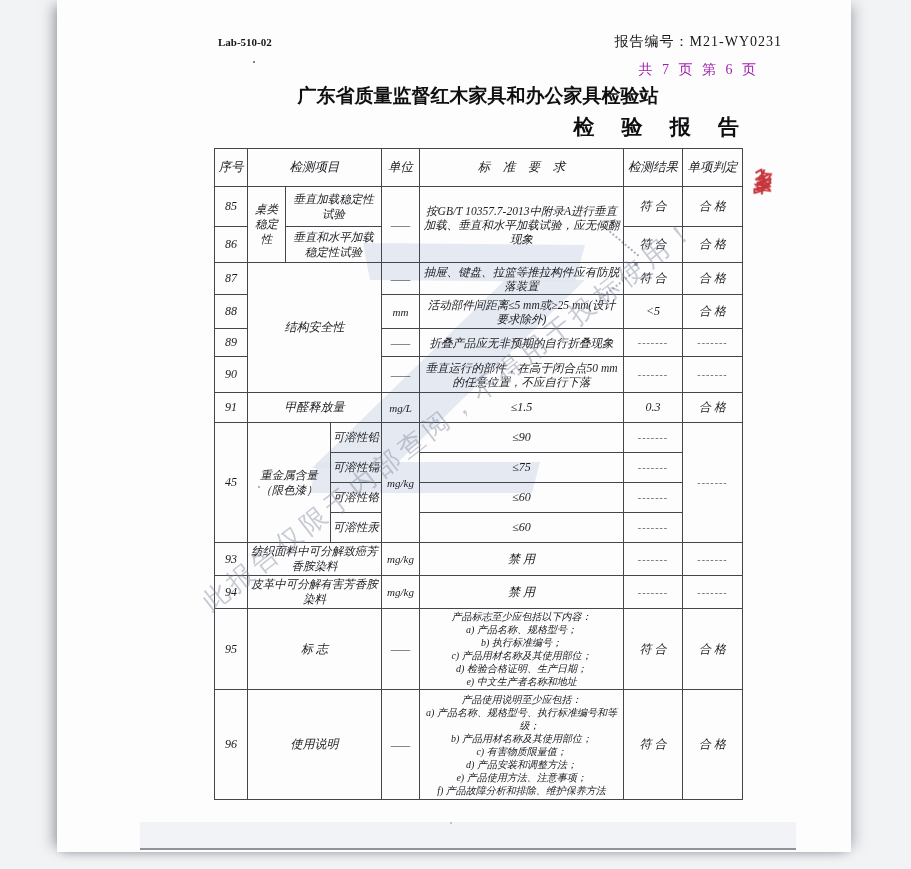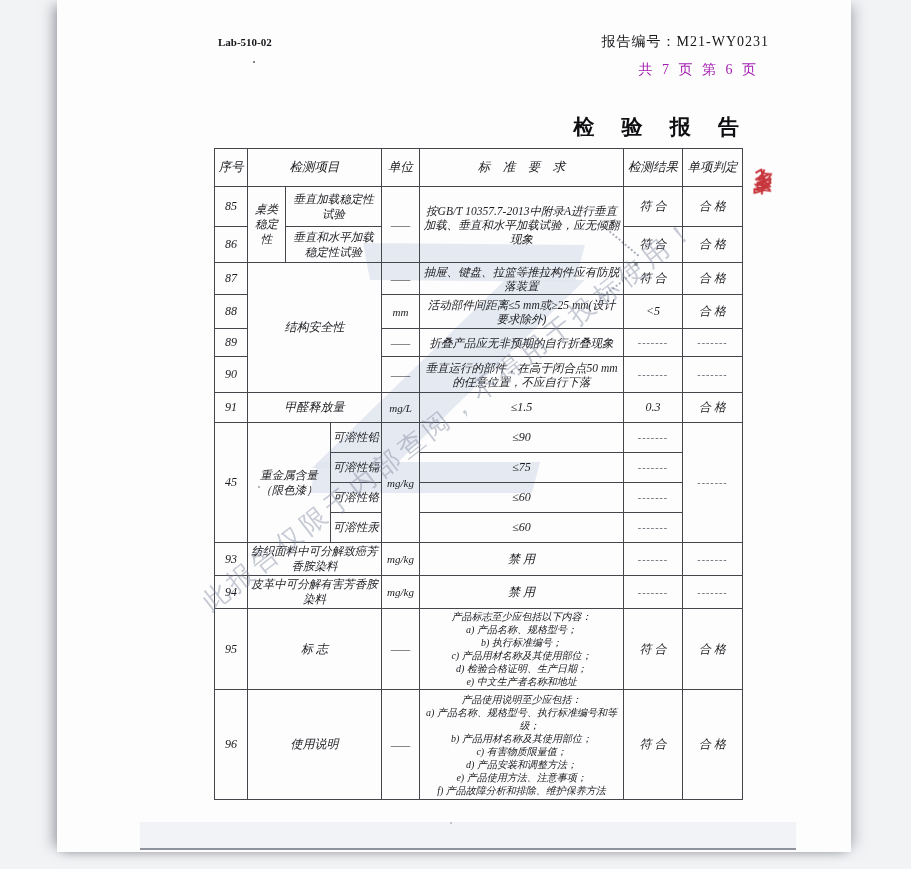--- a/index.html
+++ b/index.html
@@ -3,21 +3,21 @@
 <meta charset="utf-8">
 <style>
   html,body{margin:0;padding:0;}
   body{font-family:"Liberation Serif","DejaVu Serif",serif;}
   .screen{position:relative;width:911px;height:869px;background:#f2f3f5;overflow:hidden;}
   .page{position:absolute;left:57px;top:0;width:794px;height:852px;background:#fdfdfe;
         box-shadow:-9px 0 12px -5px rgba(96,101,112,.55), 9px 0 12px -5px rgba(96,101,112,.38), 0 6px 8px -4px rgba(96,101,112,.3);}
   .bottom-band{position:absolute;left:140px;top:822px;width:656px;height:26px;background:rgba(196,202,211,.18);}
   .bottom-edge{position:absolute;left:140px;top:848px;width:656px;height:2px;background:#8e939c;}
   .lab-code{position:absolute;left:218px;top:36px;font-size:11px;font-weight:bold;color:#17171a;}
-  .report-no{position:absolute;top:33px;right:142px;font-size:14px;color:#17171a;letter-spacing:1px;}
+  .report-no{position:absolute;top:33px;right:129px;font-size:14px;color:#17171a;letter-spacing:1px;}
   .page-info{position:absolute;top:61px;right:152px;font-size:14px;color:#a21caf;letter-spacing:3px;}
   .org-title{position:absolute;left:214px;top:83px;width:528px;text-align:center;font-size:19px;font-weight:bold;color:#0f0f12;}
   .doc-title{position:absolute;left:222px;top:113px;width:528px;text-align:right;font-size:21px;font-weight:bold;color:#0f0f12;letter-spacing:11px;}
   table.report{position:absolute;left:214px;top:148px;width:528px;border-collapse:collapse;table-layout:fixed;
                font-size:12px;color:#1c1c20;z-index:2;font-style:italic;}
   table.report th,table.report td{border:1px solid #45464b;text-align:center;vertical-align:middle;
                padding:1px 2px;font-weight:normal;word-break:break-all;}
   table.report th{font-size:12.5px;}
   td.std{text-align:left;padding:2px 6px;font-size:11.5px;line-height:14px;}
   td.std-list{text-align:left;padding:2px 5px;font-size:10px;line-height:13px;vertical-align:middle;}
@@ -49,20 +49,21 @@
 
   <svg class="z-mark" width="300" height="265" viewBox="0 0 300 265">
     <polygon points="63,8 285,10 275,47 70,45" fill="#e1e5ef" opacity="0.85"></polygon>
     <polygon points="205,45 285,45 92,233 12,233" fill="#e1e5ef" opacity="0.85"></polygon>
     <polygon points="17,227 240,227 232,258 10,258" fill="#e1e5ef" opacity="0.85"></polygon>
   </svg>
 
   <div class="lab-code">Lab-510-02</div>
   <div class="report-no">报告编号：M21-WY0231</div>
   <div class="page-info">共 7 页 第 6 页</div>
+  <div class="org-title">广东省质量监督红木家具和办公家具检验站</div>
   <div class="doc-title">检 验 报 告</div>
 
   <table class="report">
     <colgroup>
       <col style="width:33px">
         <col style="width:38px">
         <col style="width:45px">
         <col style="width:51px">
       <col style="width:38px">
         <col style="width:204px">

